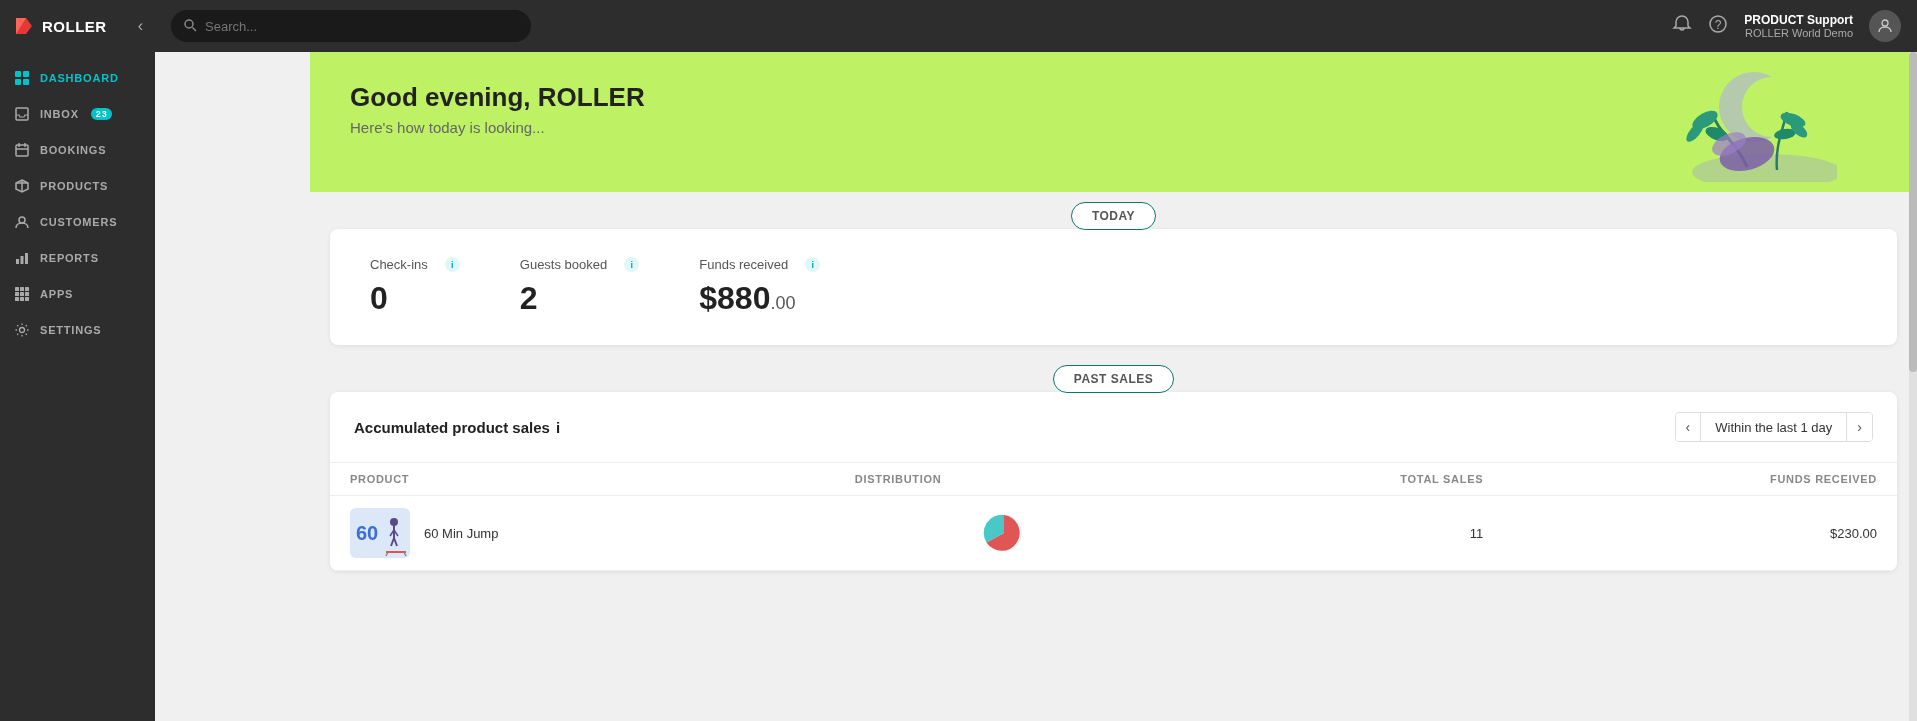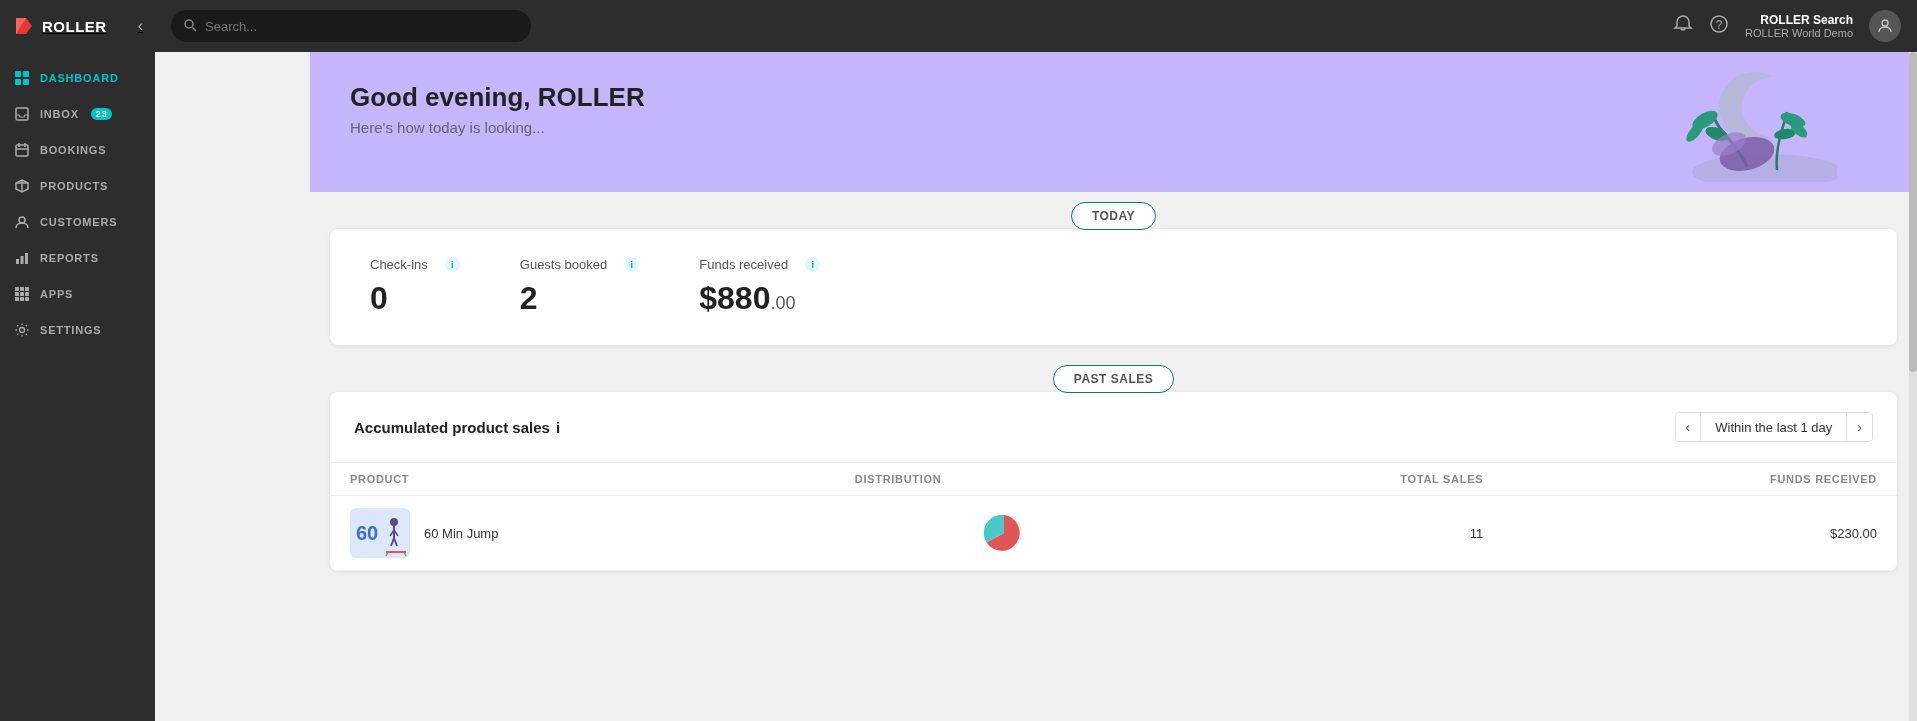--- a/index.html
+++ b/index.html
@@ -12,21 +12,20 @@
       display: flex;
       flex-direction: column;
       flex-shrink: 0;
       height: 100%;
     }
     #sidebar-header {
       display: flex;
       align-items: center;
       padding: 14px 12px;
       height: 52px;
-      text-decoration: underline;
     }
     .roller-logo {
       display: flex;
       align-items: center;
       gap: 6px;
     }
     .roller-logo-icon {
       width: 24px;
       height: 24px;
     }
@@ -162,21 +161,21 @@
       position: relative;
     }
 
     
     #main::-webkit-scrollbar { width: 8px; }
     #main::-webkit-scrollbar-track { background: #e0e0e0; }
     #main::-webkit-scrollbar-thumb { background: #bbb; border-radius: 4px; }
 
     
     .hero {
-      background: #c4b5fd;
+      background: #bef264;
       padding: 30px 20px 10px 40px;
       position: relative;
       min-height: 140px;
       overflow: hidden;
     }
     .hero-text h1 {
       font-size: 26px;
       font-weight: 700;
       color: #222;
     }
@@ -494,21 +493,21 @@
           <path d="M8,14 C8,15.1 8.9,16 10,16 C11.1,16 12,15.1 12,14"></path>
         </svg>
     </span>
     <span class="topbar-icon">
       <svg width="20" height="20" viewBox="0 0 20 20" fill="none" stroke="#aaa" stroke-width="1.5">
           <circle cx="10" cy="10" r="8"></circle>
           <text x="10" y="15" text-anchor="middle" font-size="12" fill="#aaa" stroke="none">?</text>
         </svg>
     </span>
     <div class="topbar-user">
-      <span class="topbar-user-name">ROLLER Search</span>
+      <span class="topbar-user-name">PRODUCT Support</span>
       <span class="topbar-user-venue">ROLLER World Demo</span>
     </div>
     <div class="topbar-avatar">
       <svg width="16" height="16" viewBox="0 0 16 16" fill="none" stroke="#ccc" stroke-width="1.3">
           <circle cx="8" cy="5" r="3"></circle>
           <path d="M2,14 C2,11 4.7,9 8,9 C11.3,9 14,11 14,14"></path>
         </svg>
     </div>
   </div>
 </div>

